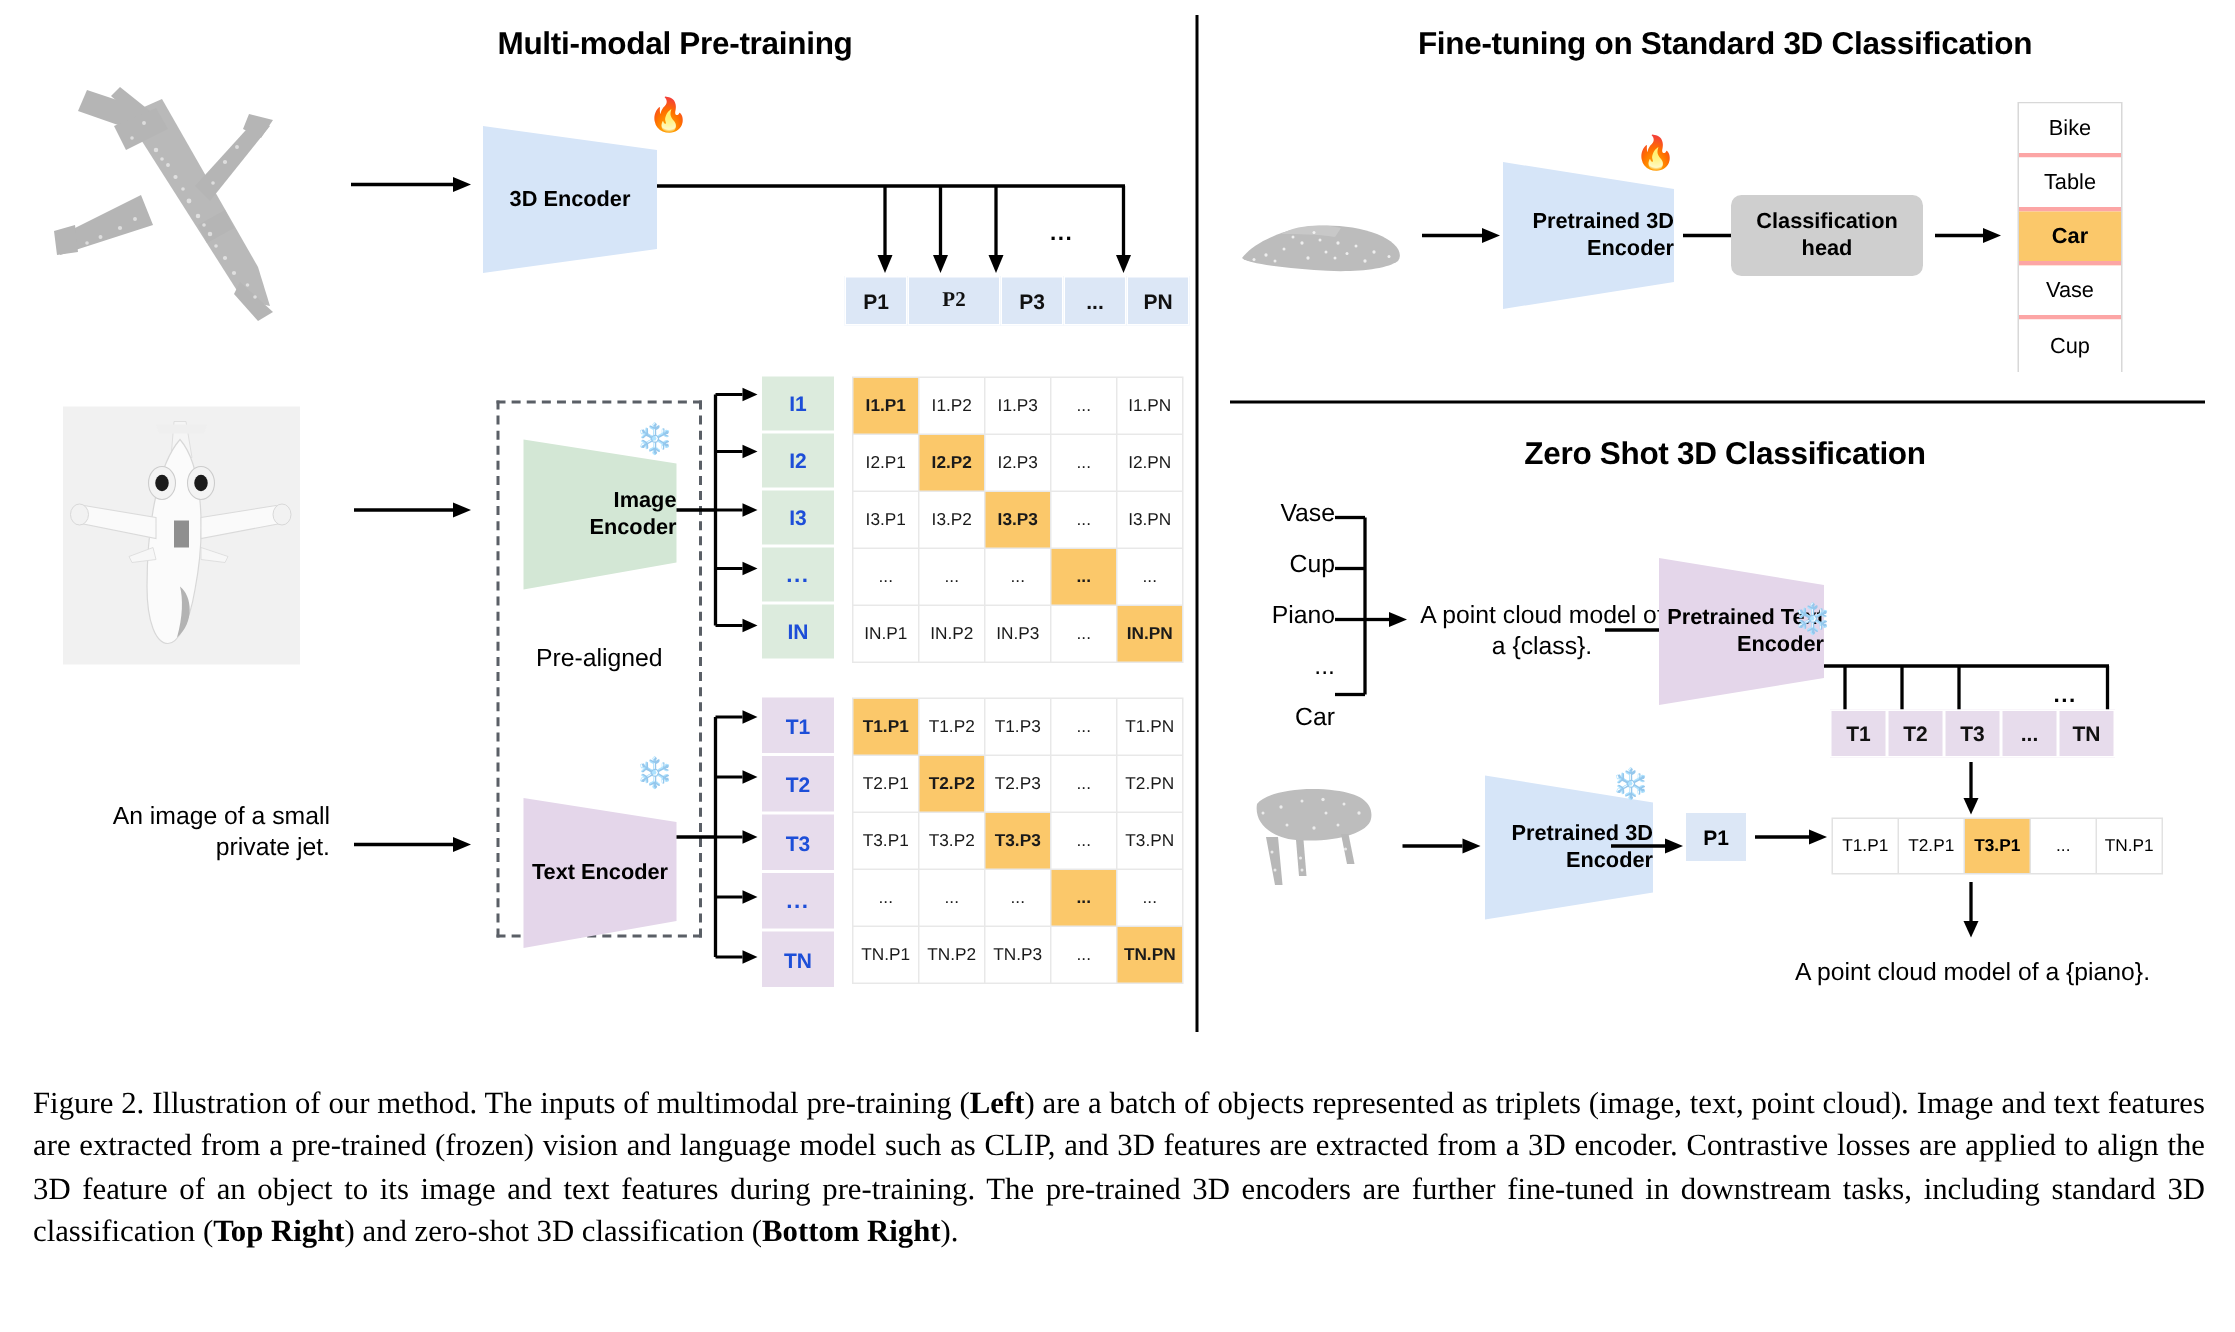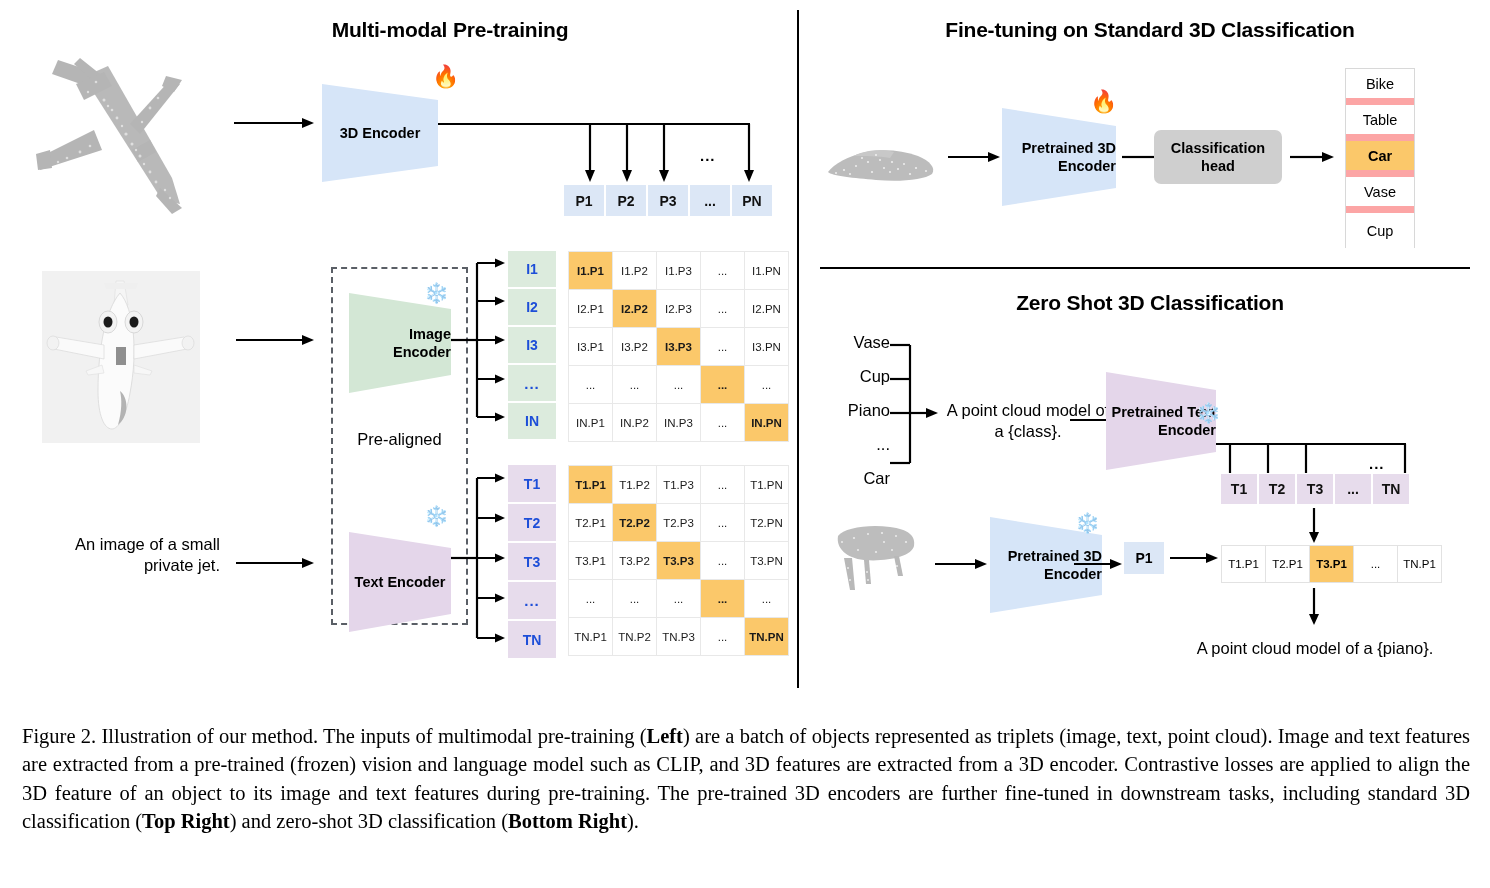--- a/index.html
+++ b/index.html
@@ -77,21 +77,21 @@
   .simrow { position: absolute; display: flex; background:#e2e2e2; gap:1px; padding:1px; }
   .simcell {
     background: #fff; display:flex; align-items:center; justify-content:center;
     font-size: 11.5px;
   }
   .simcell.hi { background:#fbc86a; font-weight:bold; }
 
   .classlist { position: absolute; border: 1px solid #d8d8d8; box-sizing: border-box; }
   .classitem {
     box-sizing: border-box;
-    border-bottom: 7px solid #fca5a5;
+    border-bottom: 3px solid #fca5a5;
     display:flex; align-items:center; justify-content:center;
     font-size: 14.5px; background: #fff;
   }
   .classitem:last-child { border-bottom: none; }
   .classitem.hi { background: #fbc86a; font-weight: bold; }
 
   .headbox {
     position:absolute; background: #cfcfcf; border-radius: 7px;
     display:flex; align-items:center; justify-content:center;
     font-weight:bold; font-size: 14.5px; line-height:1.25; text-align:center;
@@ -198,21 +198,21 @@
     <line x1="311" y1="6" x2="311" y2="52" stroke="#000" stroke-width="2.2"></line>
     <polygon points="306,52 316,52 311,64" fill="#000"></polygon>
   </svg>
 </div>
 <div class="abs dots" style="left:700px; top:147px;">...</div>
 
 <div class="cellrow" style="left:563px; top:184px;">
   <div class="cell pcell" style="width:42px;height:33px;">
       <span>P1</span>
     </div>
-  <div class="cell pcell" style="width:42px;height:33px;">
+  <div class="cell pcell" style="width:62px;height:33px;font-family:Liberation Serif, serif;">
       <span>P2</span>
     </div>
   <div class="cell pcell" style="width:42px;height:33px;">
       <span>P3</span>
     </div>
   <div class="cell pcell" style="width:42px;height:33px;">
       <span>...</span>
     </div>
   <div class="cell pcell" style="width:42px;height:33px;">
       <span>PN</span>

